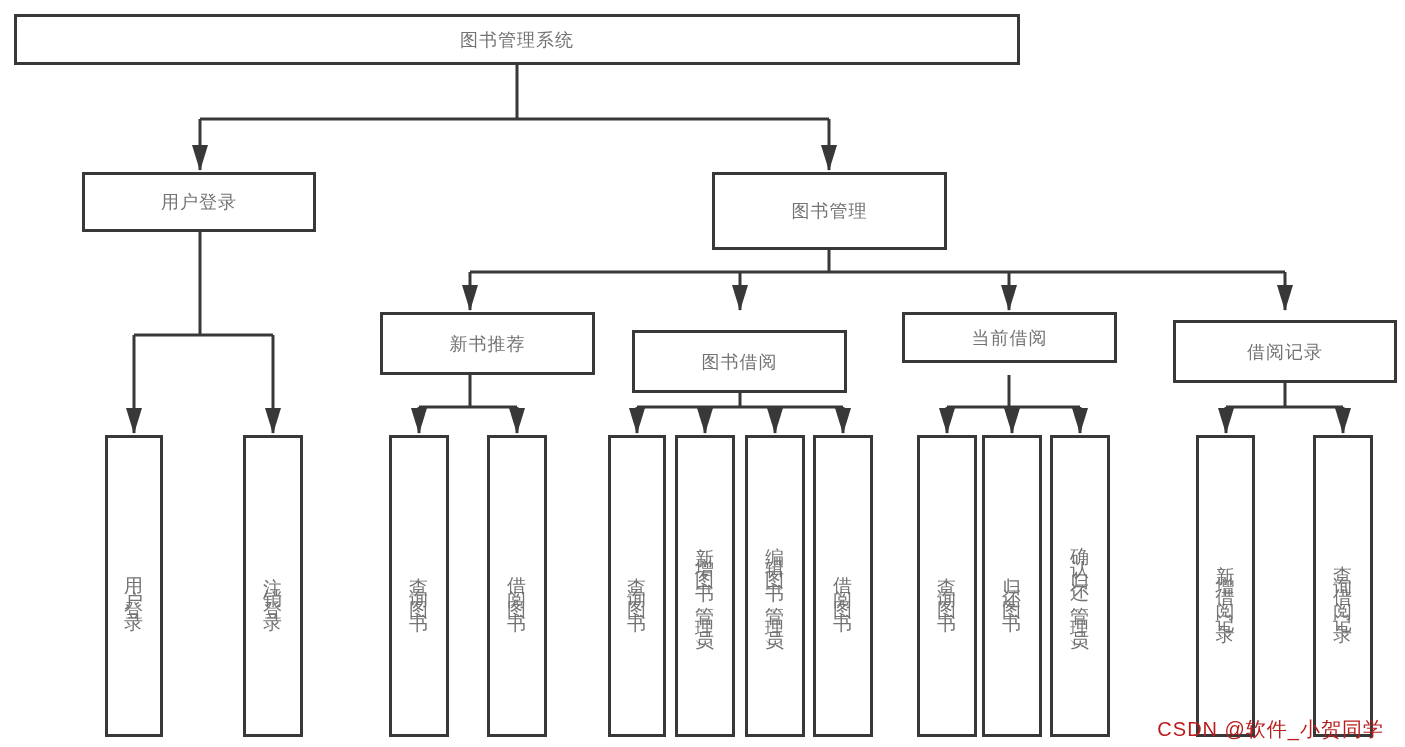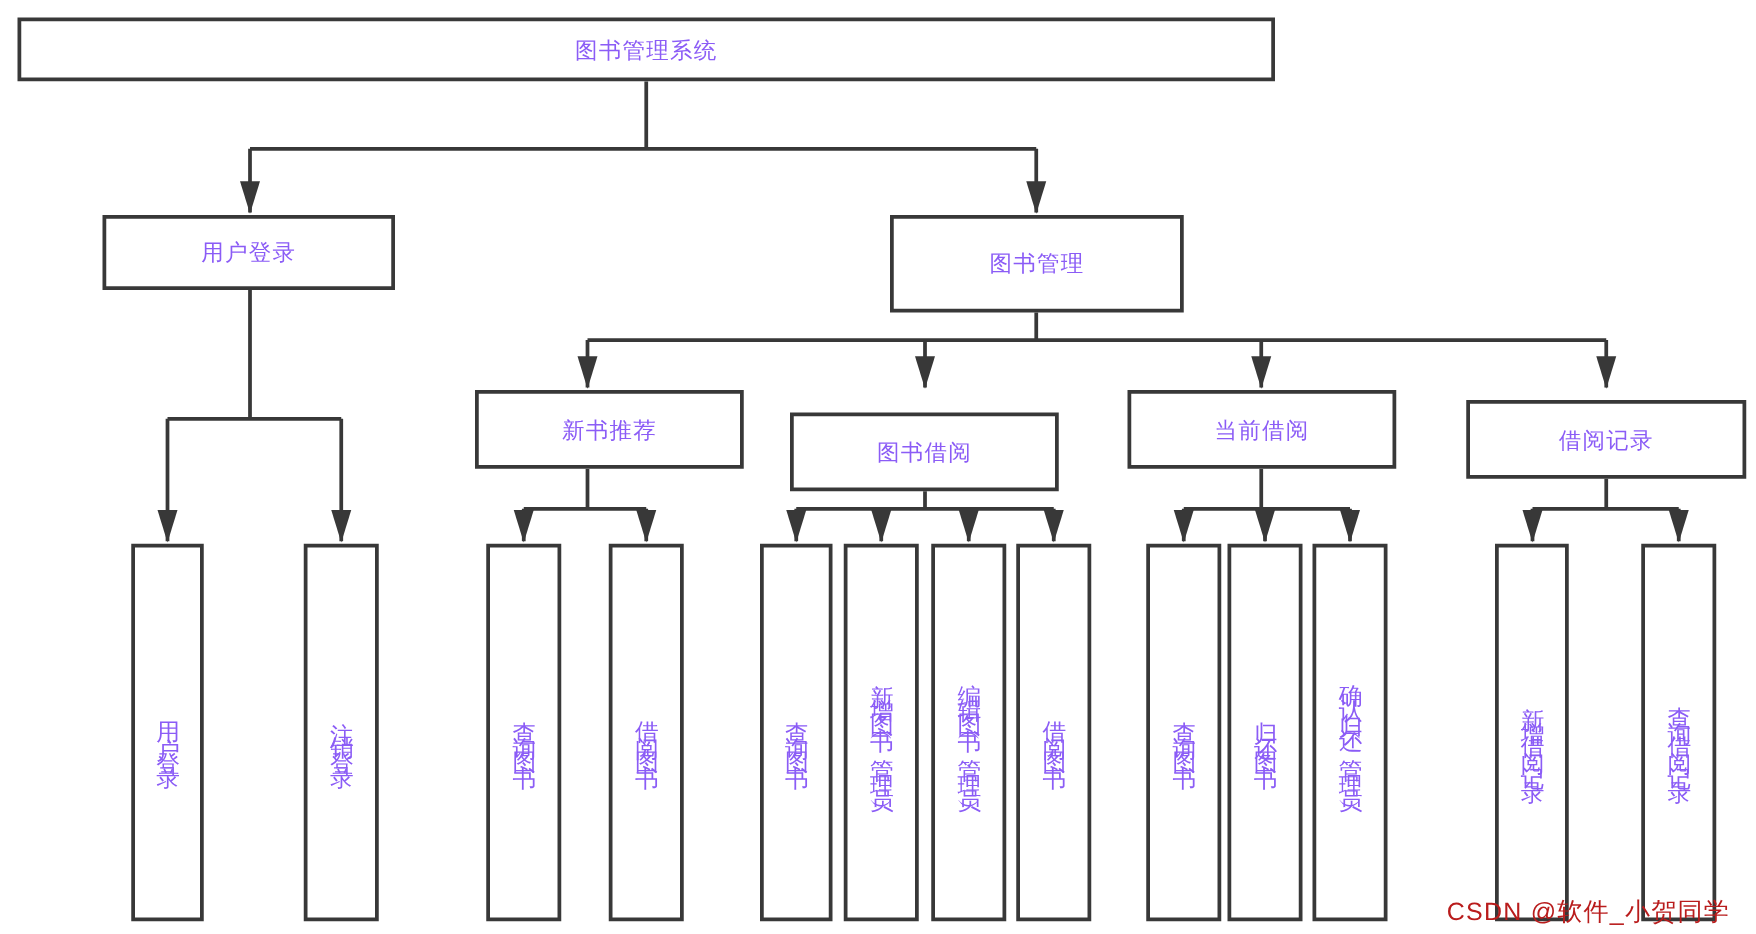--- a/index.html
+++ b/index.html
@@ -22,21 +22,21 @@
     pointer-events: none;
   }
   .node {
     position: absolute;
     box-sizing: border-box;
     border: 3px solid #383838;
     background: #ffffff;
     display: flex;
     align-items: center;
     justify-content: center;
-    color: #8b5cf6;
+    color: #737373;
   }
   .h-label {
     font-size: 18px;
     letter-spacing: 1px;
     white-space: nowrap;
   }
   .v-label {
     writing-mode: vertical-lr;
     text-orientation: mixed;
     font-size: 19px;
@@ -111,21 +111,21 @@
   <div class="node" style="left:712px; top:172px; width:235px; height:78px;">
     <span class="h-label">图书管理</span>
   </div>
 
   <div class="node" style="left:380px; top:312px; width:215px; height:63px;">
     <span class="h-label">新书推荐</span>
   </div>
   <div class="node" style="left:632px; top:312px; width:215px; height:63px;margin-top:18px;">
     <span class="h-label">图书借阅</span>
   </div>
-  <div class="node" style="left:902px; top:312px; width:215px; height:63px;">
+  <div class="node" style="left:902px; top:312px; width:215px; height:51px;">
     <span class="h-label">当前借阅</span>
   </div>
   <div class="node" style="left:1173px; top:320px; width:224px; height:63px;">
     <span class="h-label">借阅记录</span>
   </div>
 
   <div class="node" style="left:105px; top:435px; width:58px; height:302px;">
     <span class="v-label">用户登录</span>
   </div>
   <div class="node" style="left:243px; top:435px; width:60px; height:302px;">

